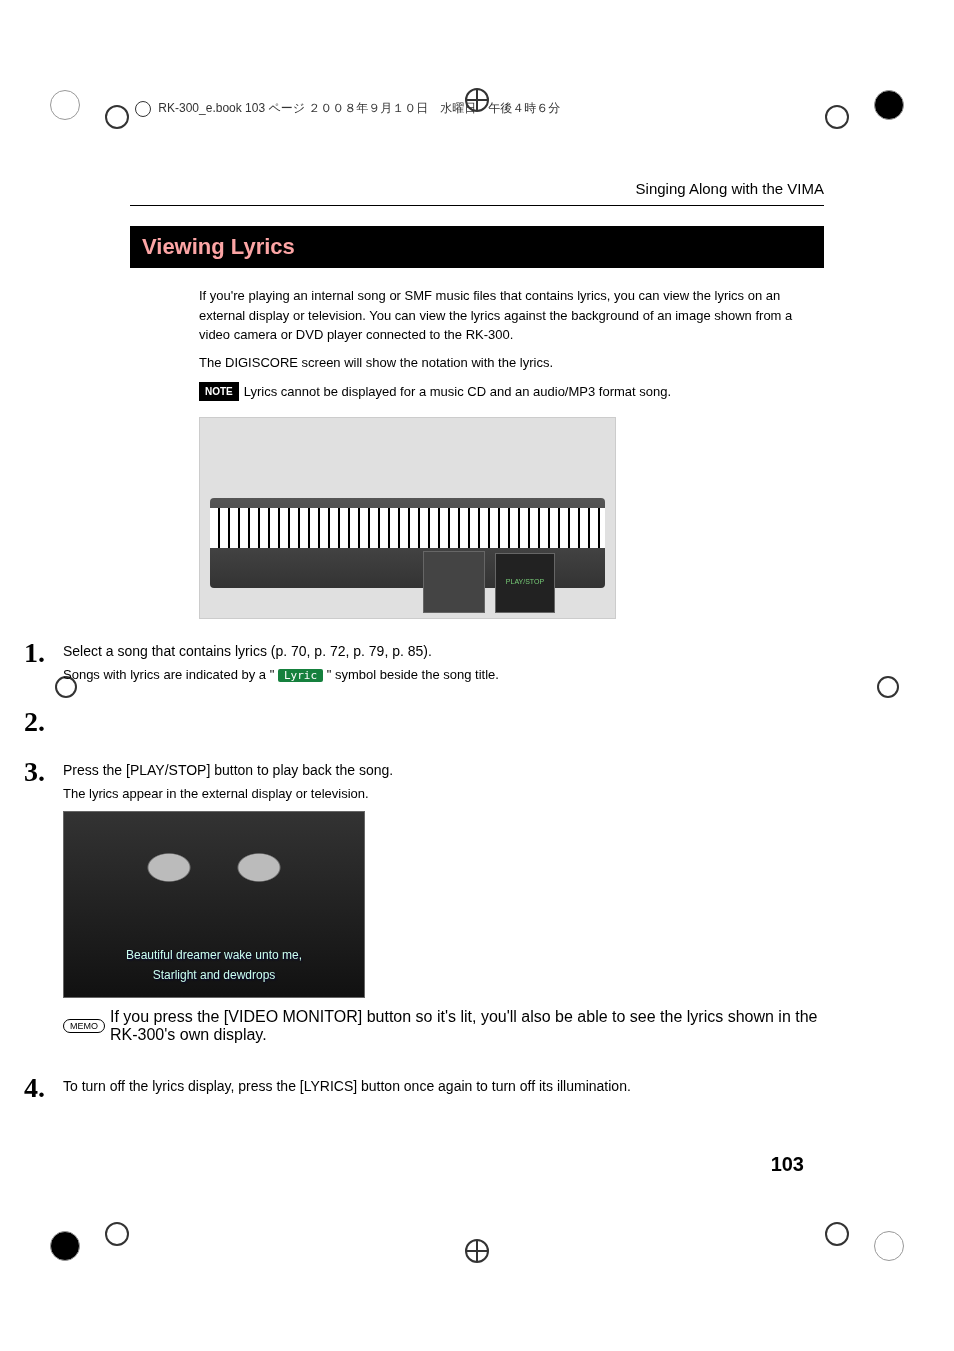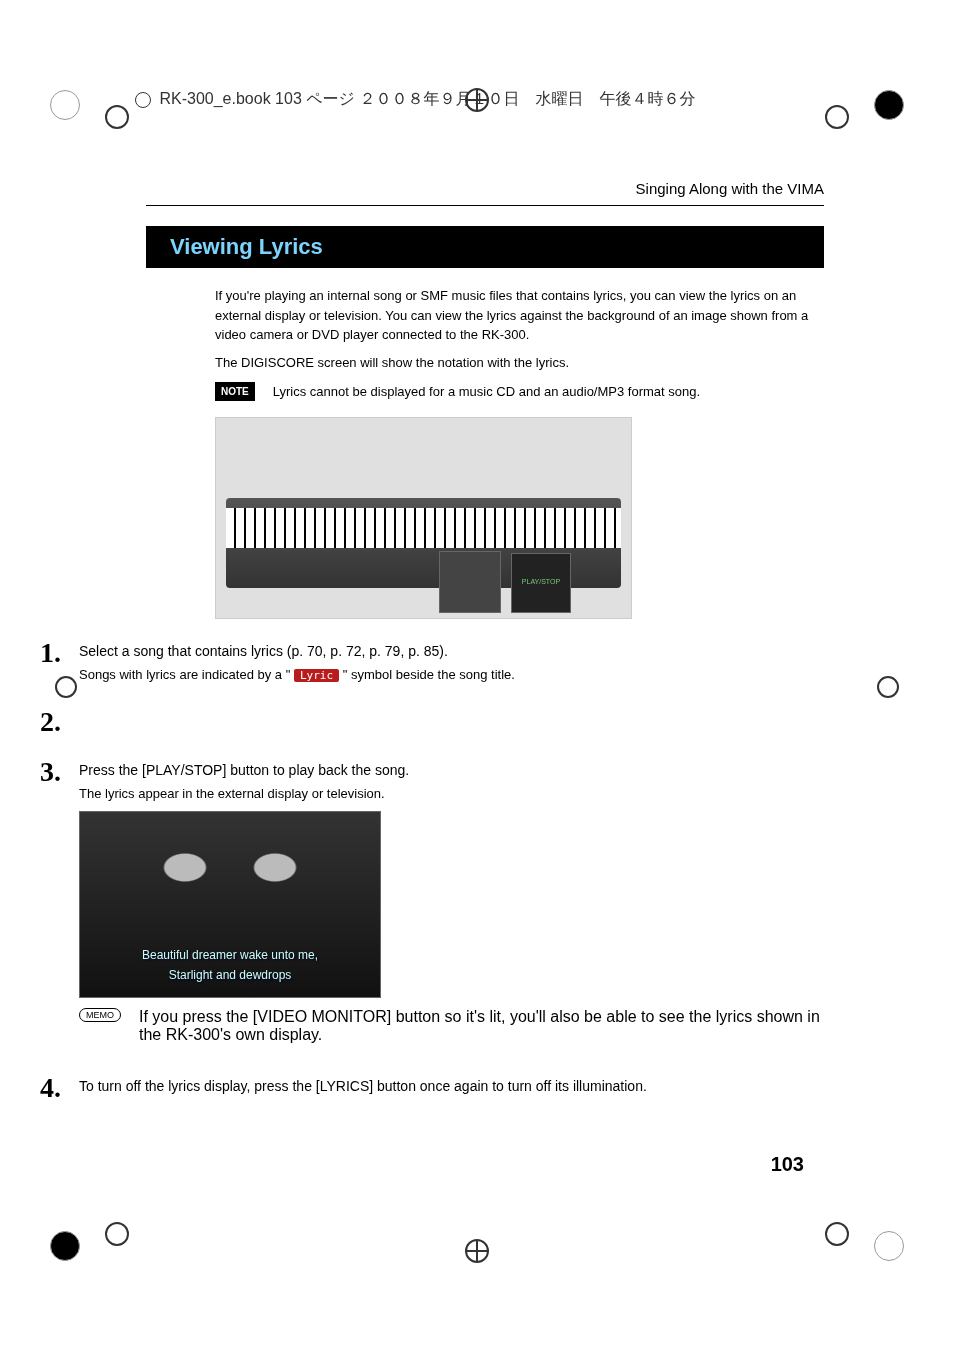--- a/index.html
+++ b/index.html
@@ -12,42 +12,42 @@
 .reg-t,.reg-b{position:absolute;width:20px;height:20px;border-radius:50%;border:2px solid #333;left:50%;transform:translateX(-50%)}
 .reg-t{top:88px}.reg-b{bottom:88px}
 .reg-t::before,.reg-b::before{content:"";position:absolute;width:20px;height:2px;background:#333;top:9px;left:0}
 .reg-t::after,.reg-b::after{content:"";position:absolute;width:2px;height:20px;background:#333;left:9px;top:0}
 .reg-l,.reg-r{position:absolute;width:20px;height:20px;border-radius:50%;border:2px solid #333;top:105px}
 .reg-l{left:105px}.reg-r{right:105px}
 .reg-ls,.reg-rs{position:absolute;width:18px;height:18px;border-radius:50%;border:2px solid #333;top:50%}
 .reg-ls{left:55px}.reg-rs{right:55px}
 .reg-lb,.reg-rb{position:absolute;width:20px;height:20px;border-radius:50%;border:2px solid #333;bottom:105px}
 .reg-lb{left:105px}.reg-rb{right:105px}
-.header-ref{position:absolute;top:89px;left:135px;font-size:16px;color:#333}
+.header-ref{position:absolute;top:100px;left:135px;font-size:12px;color:#333}
 .hr-icon{display:inline-block;width:14px;height:14px;border-radius:50%;border:1px solid #333;vertical-align:middle;margin-right:4px}
-.content{position:absolute;top:180px;left:146px;right:130px}
+.content{position:absolute;top:180px;left:130px;right:130px}
 .chapter-title{text-align:right;font-size:15px;margin-bottom:8px}
 .hr-line{border:0;border-top:1px solid #000;margin:0 0 20px}
-.section-bar{background:#000;color:#7dd3fc;font-weight:bold;font-size:22px;padding:8px 24px;margin-bottom:18px}
+.section-bar{background:#000;color:#fca5a5;font-weight:bold;font-size:22px;padding:8px 12px;margin-bottom:18px}
 .body{margin-left:69px;font-size:13px;line-height:1.5}
 .body p{margin:0 0 8px}
-.note-row,.memo-row{display:flex;align-items:flex-start;gap:18px;margin:10px 0}
+.note-row,.memo-row{display:flex;align-items:center;gap:5px;margin:10px 0}
 .note-badge{background:#000;color:#fff;font-size:10px;font-weight:bold;padding:2px 6px}
 .memo-badge{border:1px solid #000;border-radius:10px;font-size:9px;font-weight:normal;padding:1px 6px}
 .img-holder{width:415px;height:200px;background:#e0e0e0;margin:15px 0;border:1px solid #ccc;position:relative}
 .keyboard-mock{position:absolute;bottom:30px;left:10px;right:10px;height:90px;background:linear-gradient(#555,#333);border-radius:4px}
 .keys{position:absolute;bottom:40px;left:0;right:0;height:40px;background:repeating-linear-gradient(90deg,#fff 0 8px,#000 8px 10px)}
 .callout{position:absolute;bottom:5px;right:60px;width:60px;height:60px;border:1px solid #666;background:#222;color:#7c7;font-size:7px;text-align:center;padding:2px;box-sizing:border-box}
 .callout2{position:absolute;bottom:5px;right:130px;width:60px;height:60px;border:1px solid #666;background:#444}
 .step-row{display:flex;align-items:flex-start;gap:18px;margin:18px 0 8px;margin-left:-115px}
 .step-num{font-size:28px;font-weight:bold;width:30px;text-align:right;font-family:Georgia,serif;flex-shrink:0}
 .step-body{flex:1}
 .step-title{font-weight:normal;font-size:14px;margin:6px 0 8px}
 .step-body p{font-size:13px;margin:0 0 6px}
-.lyric-badge{display:inline-block;background:#b91c1c;color:#fff;font-family:monospace;font-size:11px;padding:0 6px;border-radius:2px;vertical-align:middle}
+.lyric-badge{display:inline-block;background:#15803d;color:#fff;font-family:monospace;font-size:11px;padding:0 6px;border-radius:2px;vertical-align:middle}
 .screen-img{width:300px;height:185px;background:radial-gradient(ellipse at 35% 30%,#bbb 0 20px,transparent 22px),radial-gradient(ellipse at 65% 30%,#bbb 0 20px,transparent 22px),linear-gradient(#333,#111);position:relative;border:1px solid #666;margin:10px 0}
 .lyric-line1,.lyric-line2{position:absolute;width:100%;text-align:center;color:#cfe;font-size:12px;text-shadow:1px 1px 2px #003}
 .lyric-line1{bottom:35px}.lyric-line2{bottom:15px}
 .page-num{position:absolute;bottom:175px;right:150px;font-size:20px;font-weight:bold}
 </style>
 </head>
 <body>
 
 <div class="page">
 

